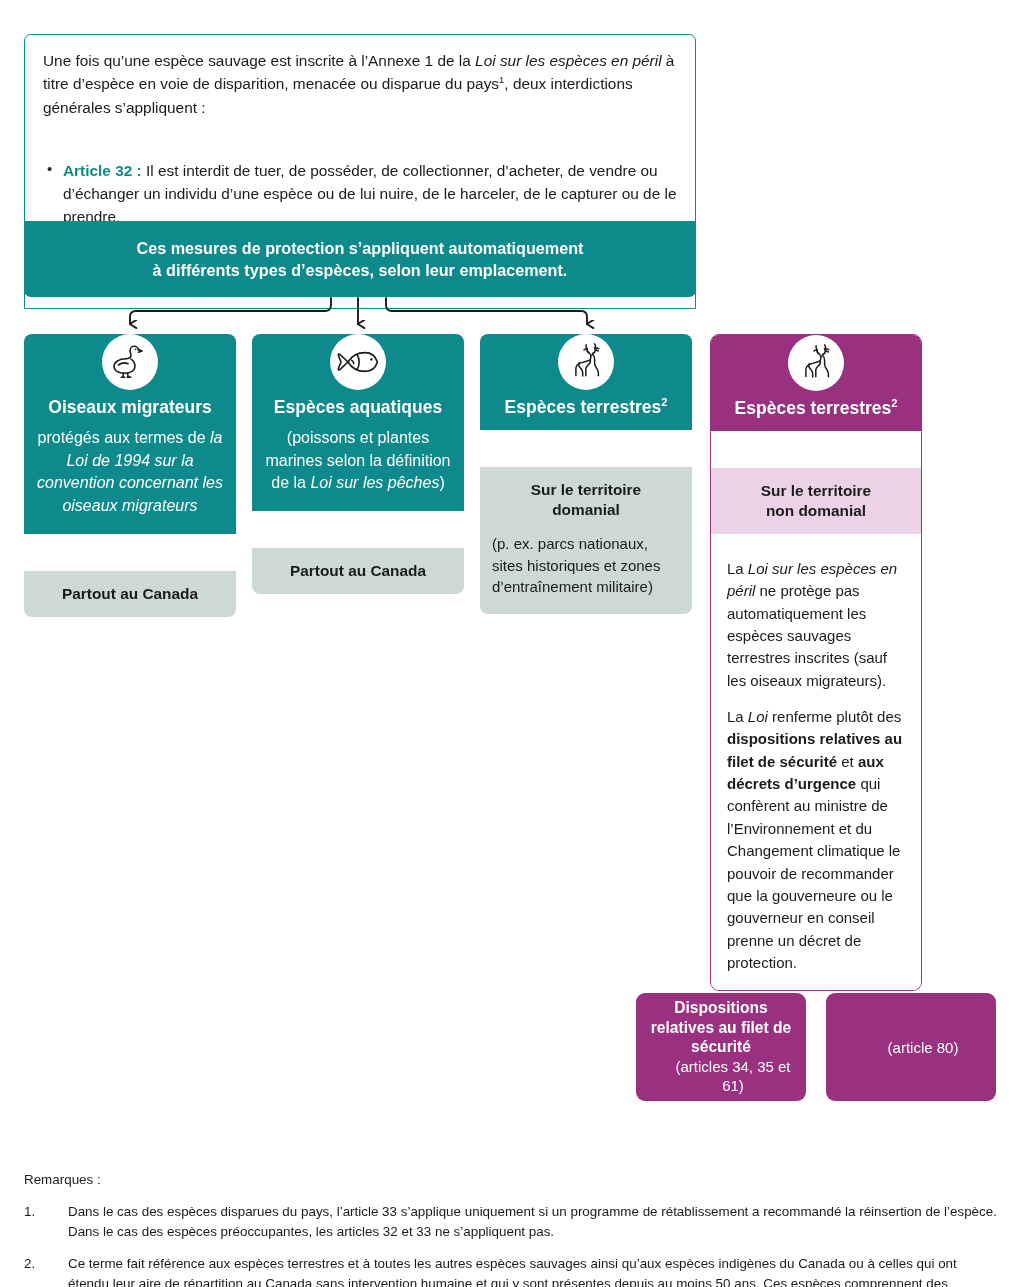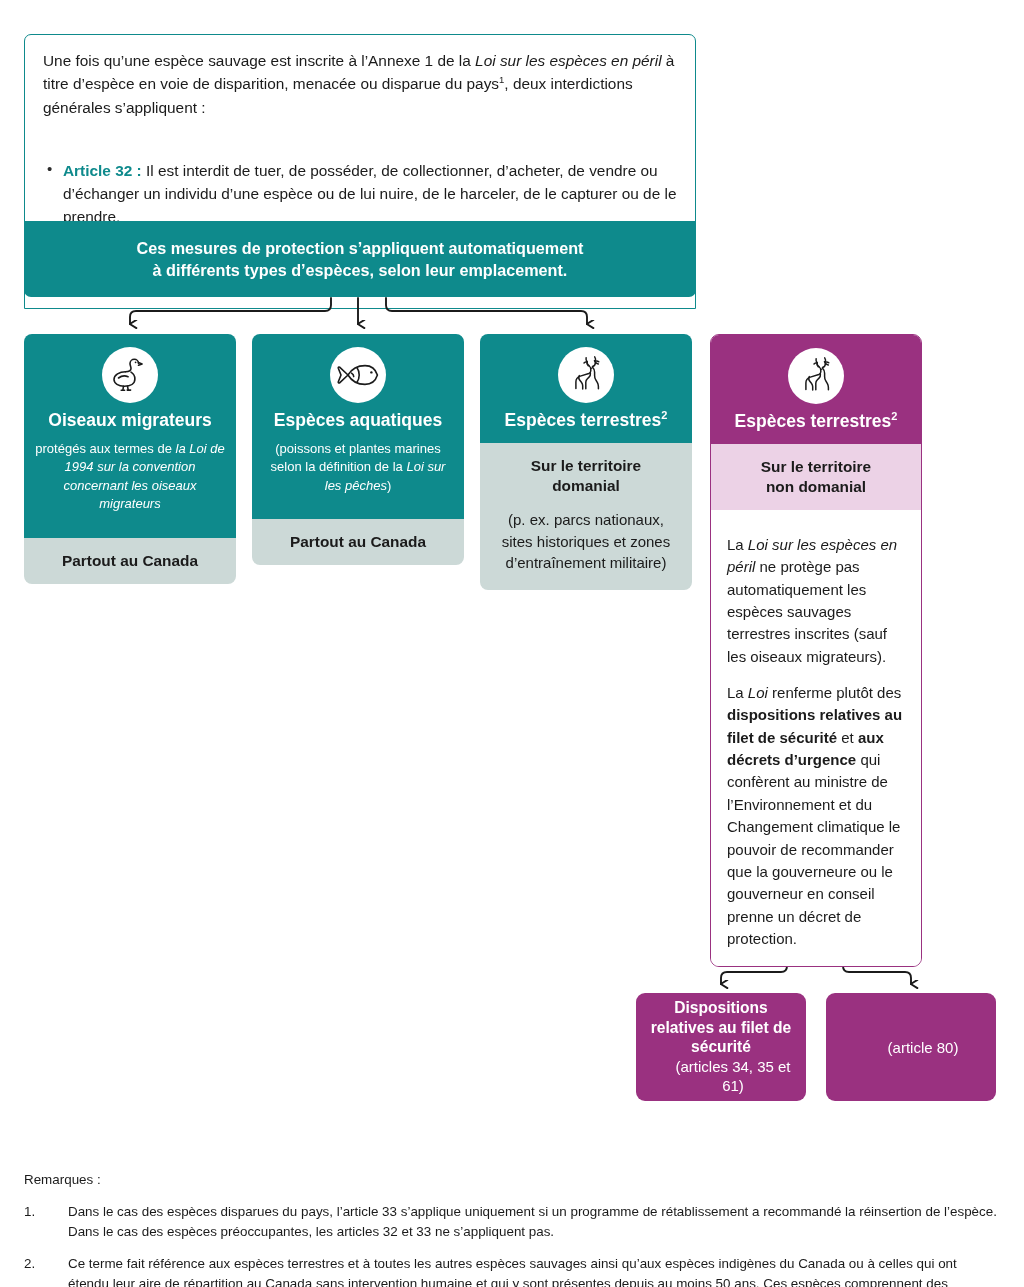--- a/index.html
+++ b/index.html
@@ -57,45 +57,45 @@
     position:absolute;top:316px;width:212px;
     border-radius:8px;overflow:hidden;
     box-sizing:border-box;
   }
   .card.c1{left:24px;}
   .card.c2{left:252px;}
   .card.c3{left:480px;}
   .card.c4{left:710px;border:1.4px solid #9a3180;border-radius:9px;}
 
   .card-head{
-    background:#0e8a8c;color:#ffffff;padding:13px 10px 12px 10px;text-align:center;
+    background:#0e8a8c;color:#ffffff;padding:0 10px 12px 10px;text-align:center;
   }
   .card.c4 .card-head{background:#9a3180;}
   .icon-circle{
     width:56px;height:56px;border-radius:50%;background:#ffffff;
     margin:0 auto 7px auto;display:flex;align-items:center;justify-content:center;
   }
   .icon-circle svg{display:block;}
   .card-title{
     font-weight:bold;font-size:17.5px;line-height:1.2;margin:0;
   }
   .card-title sup{font-size:11px;vertical-align:super;line-height:0;}
   .card-sub{
-    font-size:13px;line-height:1.42;margin:9px 0 12px 0;font-style:italic;
+    font-size:16px;line-height:1.42;margin:9px 0 4px 0;font-style:italic;
   }
   .card-sub.plain{font-style:normal;}
   .card-sub.plain i{font-style:italic;}
 
   .card-band{
     background:#ccd9d7;color:#1b1b1b;text-align:center;
-    padding:13px 18px;font-weight:bold;font-size:15.4px;line-height:1.3;
+    padding:13px 18px;font-weight:bold;font-size:15.4px;line-height:1.3;margin-top:37px;
   }
   .card-band.pink{background:#ecd2e6;}
   .card-body-grey{
-    background:#ccd9d7;color:#1b1b1b;text-align:center;
+    background:#ccd9d7;color:#1b1b1b;
     padding:0 12px 16px 12px;font-size:15px;line-height:1.44;
   }
   .card-body-white{
     background:#ffffff;color:#1b1b1b;
     padding:24px 16px 16px 16px;font-size:15px;line-height:1.49;
   }
   .card-body-white p{margin:0 0 14px 0;}
   .card-body-white p:last-child{margin-bottom:0;}
   .card-body-white i{font-style:italic;}
   .card-body-white b{font-weight:bold;}

